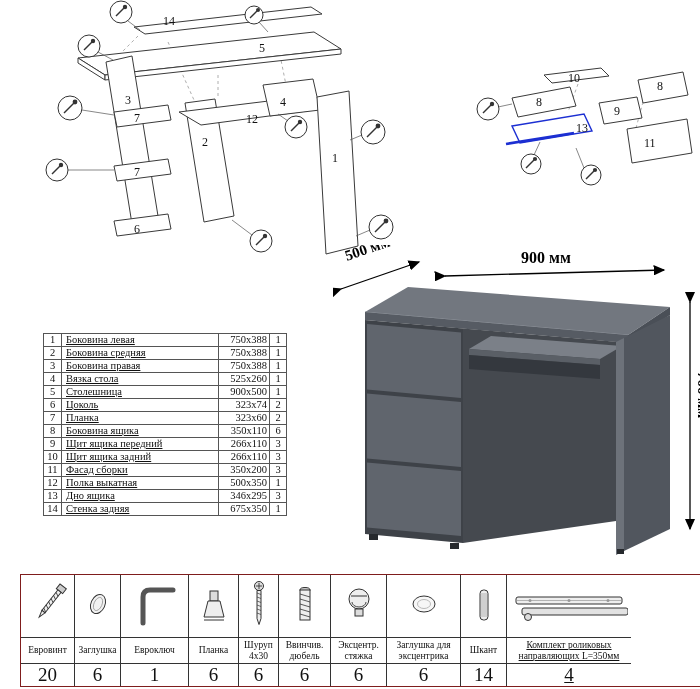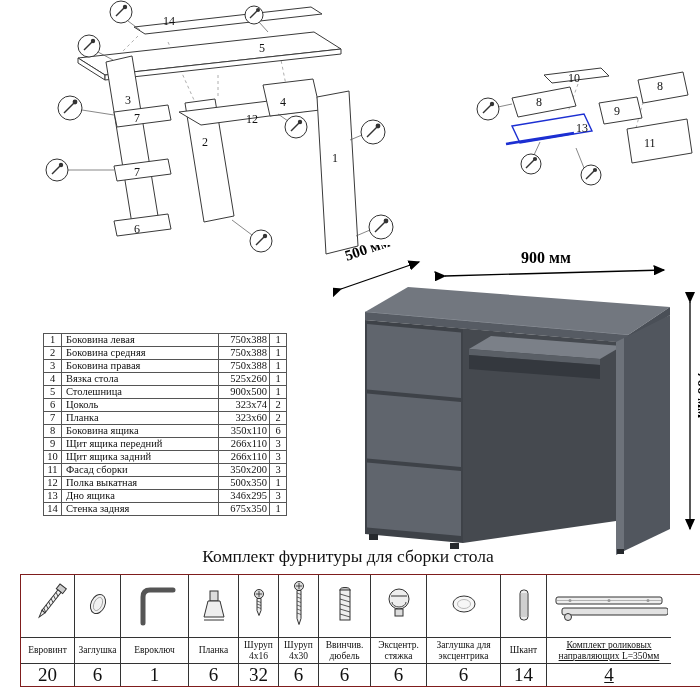--- a/index.html
+++ b/index.html
@@ -8,21 +8,21 @@
   svg text{font-family:"Liberation Serif",serif;}
   .plabel{font-size:12px;fill:#111;}
   .dim{font-weight:bold;font-size:15px;fill:#000;}
   .dim-big{font-weight:bold;font-size:16px;fill:#000;}
 
   
   .parts-table{position:absolute;left:25px;top:333px;border-collapse:collapse;
                font-size:10.5px;line-height:1;}
   .parts-table td{border:1px solid #555;padding:0 2px;height:12px;white-space:nowrap;}
   .parts-table .c-num{width:13px;text-align:center;}
-  .parts-table .c-name{width:150px;text-align:left;padding-left:4px;}
+  .parts-table .c-name{width:150px;text-align:left;padding-left:4px;text-decoration:underline;}
   .parts-table .c-size{width:46px;text-align:right;}
   .parts-table .c-qty{width:12px;text-align:center;}
 
   
   .hw-title{position:absolute;left:0;top:546px;width:660px;text-align:center;
             font-size:17.5px;}
 
   
   .hw{position:absolute;left:2px;top:574px;width:694px;height:111px;display:flex;
       border:1px solid #7f1d1d;box-sizing:content-box;background:#fff;}
@@ -304,21 +304,20 @@
         </tr>
       <tr>
           <td class="c-num">14</td>
           <td class="c-name">Стенка задняя</td>
           <td class="c-size">675x350</td>
           <td class="c-qty">1</td>
         </tr>
     </tbody>
   </table>
 
-  <div class="hw-title">Комплект фурнитуры для сборки стола</div>
 
   <div class="hw">
 
     <div class="hw-col" style="width:54px">
       <div class="hw-icon">
         <svg width="46" height="58" viewBox="0 0 46 58">
             <g transform="rotate(38 23 28)">
               <rect x="19.5" y="4" width="8" height="6" fill="#ccc" stroke="#333"></rect>
               <rect x="21.5" y="10" width="4" height="26" fill="#eee" stroke="#333"></rect>
               <path d="M21.5,13 l4,2 M21.5,17 l4,2 M21.5,21 l4,2 M21.5,25 l4,2 M21.5,29 l4,2 M21.5,33 l4,2" stroke="#333" stroke-width="0.8"></path>
@@ -357,32 +356,20 @@
             <rect x="18" y="14" width="8" height="10" fill="#ddd" stroke="#333"></rect>
             <path d="M12,40 L32,40 L28,24 L16,24 Z" fill="#eee" stroke="#333"></path>
             <line x1="12" y1="43" x2="32" y2="43" stroke="#333"></line>
           </svg>
       </div>
       <div class="hw-name">Планка</div>
       <div class="hw-qty">6</div>
     </div>
 
 
-    <div class="hw-col" style="width:40px">
-      <div class="hw-icon">
-        <svg width="34" height="58" viewBox="0 0 34 58">
-            <circle cx="17" cy="17" r="4.5" fill="#ddd" stroke="#333"></circle>
-            <path d="M14,17 h6 M17,14 v6" stroke="#333" stroke-width="0.9"></path>
-            <path d="M15,21.5 h4 v12 l-2,5 l-2,-5 z" fill="#eee" stroke="#333"></path>
-            <path d="M15,24 l4,1.5 M15,27 l4,1.5 M15,30 l4,1.5" stroke="#333" stroke-width="0.7"></path>
-          </svg>
-      </div>
-      <div class="hw-name">Шуруп 4x16</div>
-      <div class="hw-qty">32</div>
-    </div>
 
     <div class="hw-col" style="width:40px">
       <div class="hw-icon">
         <svg width="34" height="58" viewBox="0 0 34 58">
             <circle cx="17" cy="9" r="4.5" fill="#ddd" stroke="#333"></circle>
             <path d="M14,9 h6 M17,6 v6" stroke="#333" stroke-width="0.9"></path>
             <path d="M15,13.5 h4 v28 l-2,6 l-2,-6 z" fill="#eee" stroke="#333"></path>
             <path d="M15,16 l4,1.5 M15,20 l4,1.5 M15,24 l4,1.5 M15,28 l4,1.5 M15,32 l4,1.5 M15,36 l4,1.5" stroke="#333" stroke-width="0.7"></path>
           </svg>
       </div>

